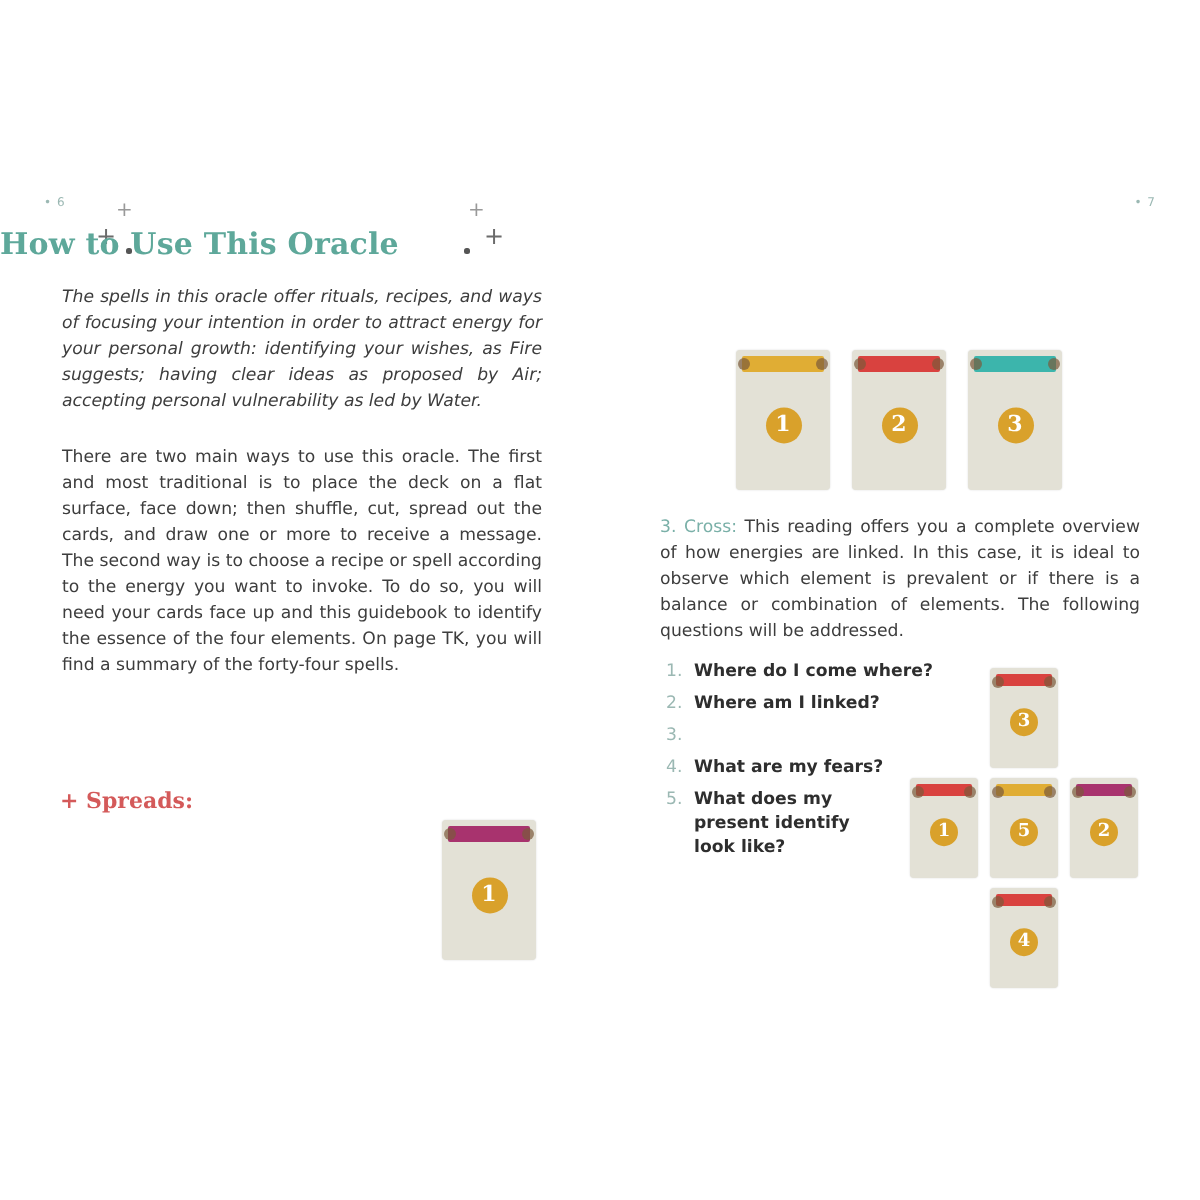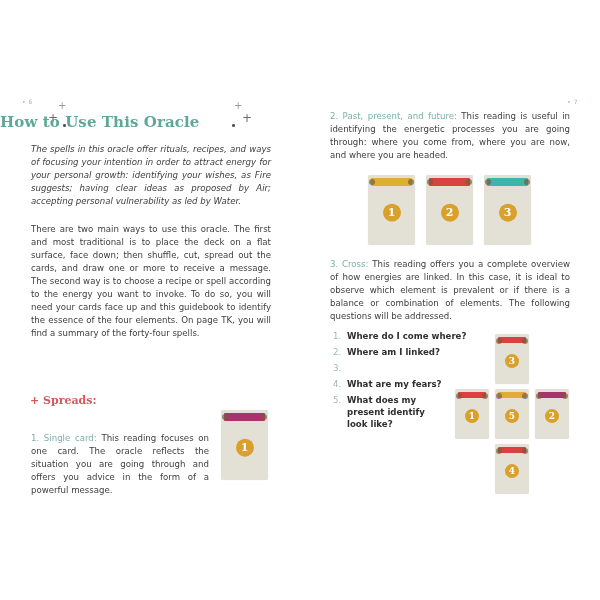--- a/index.html
+++ b/index.html
@@ -75,36 +75,30 @@
     <span class="spark" style="left:242px;top:9px;font-size:12px;">+</span>
   </div>
 
   <p class="para" style="left:31px;top:143px;width:240px;font-style:italic;">The spells in this oracle offer rituals, recipes, and ways of focusing your intention in order to attract energy for your personal growth: identifying your wishes, as Fire suggests; having clear ideas as proposed by Air; accepting personal vulnerability as led by Water.</p>
 
   <p class="para" style="left:31px;top:223px;width:240px;">There are two main ways to use this oracle. The first and most traditional is to place the deck on a flat surface, face down; then shuffle, cut, spread out the cards, and draw one or more to receive a message. The second way is to choose a recipe or spell according to the energy you want to invoke. To do so, you will need your cards face up and this guidebook to identify the essence of the four elements. On page TK, you will find a summary of the forty-four spells.</p>
 
   <div class="spreads-heading">+ Spreads:</div>
 
 
-  <p class="para" style="left:31px;top:432px;width:178px;">
-    <span class="label">1. Single card:</span><span> This reading focuses on one card. The oracle reflects the situation you are going through and offers you advice in the form of a powerful message.</span>
-  </p>
 
   <div class="card" style="left:221px;top:410px;width:47px;height:70px;">
     <div class="card-banner" style="background:#a8336e;"></div>
     <div class="card-num" style="width:18px;height:18px;font-size:11px;line-height:18px;">1</div>
   </div>
 </div>
 
 <div class="page page-right">
   <div class="folio folio-right">• 7</div>
 
-  <p class="para" style="left:30px;top:110px;width:240px;">
-    <span class="label">2. Past, present, and future:</span><span> This reading is useful in identifying the energetic processes you are going through: where you come from, where you are now, and where you are headed.</span>
-  </p>
 
   <div class="card" style="left:68px;top:175px;width:47px;height:70px;">
     <div class="card-banner" style="background:#e0ad34;"></div>
     <div class="card-num" style="width:18px;height:18px;font-size:11px;line-height:18px;">1</div>
   </div>
   <div class="card" style="left:126px;top:175px;width:47px;height:70px;">
     <div class="card-banner" style="background:#d9423f;"></div>
     <div class="card-num" style="width:18px;height:18px;font-size:11px;line-height:18px;">2</div>
   </div>
   <div class="card" style="left:184px;top:175px;width:47px;height:70px;">

